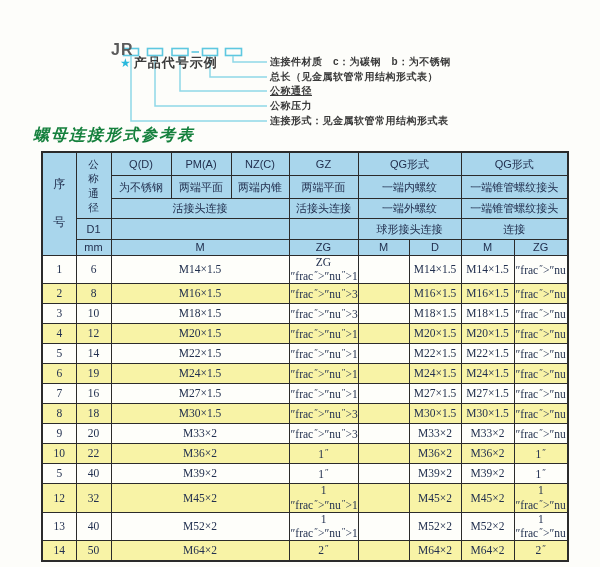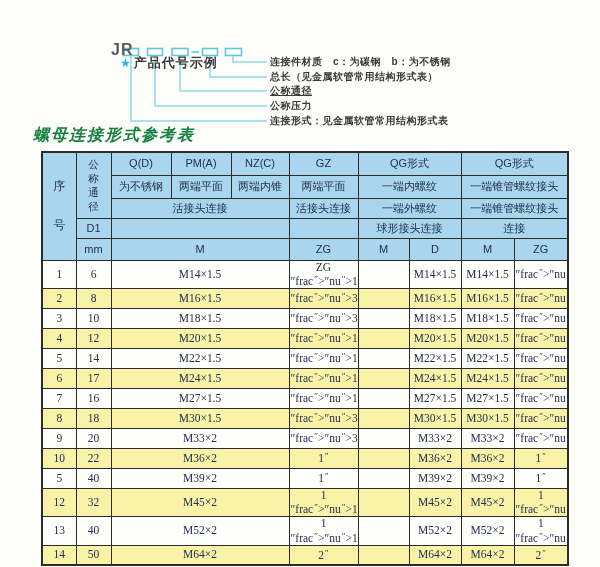--- a/index.html
+++ b/index.html
@@ -51,21 +51,21 @@
   }
   table.ref th,table.ref td{
     border:1px solid var(--border);text-align:center;vertical-align:middle;
     padding:0 1px;overflow:hidden;font-weight:400;line-height:1.15;
   }
   table.ref thead th{background:var(--header-bg);}
   table.ref thead tr.h1{height:23px;}
   table.ref thead tr.h2{height:23px;}
   table.ref thead tr.h3{height:20px;}
   table.ref thead tr.h4{height:20px;padding-left:18px;}
-  table.ref thead tr.h5{height:22px;border-radius:7px;}
+  table.ref thead tr.h5{height:16px;border-radius:7px;}
   table.ref tbody tr{height:20px;background:var(--row-bg);}
   table.ref tbody tr:nth-child(even){background:var(--row-alt-bg);}
   table.ref tbody td{font-family:"Liberation Serif","DejaVu Serif",serif;font-size:11.5px;}
   .vtext{display:flex;flex-direction:column;align-items:center;justify-content:space-evenly;height:100%;width:100%;}
   th.seq .vtext{height:102px;font-size:12px;}
   th.dn .vtext{height:60px;font-size:10.5px;line-height:1;}
   .inch{font-size:9px;vertical-align:3px;margin-left:1px;}
 </style>
 </head>
 <body>
@@ -218,21 +218,21 @@
         <td>14</td>
         <td colspan="3">M22×1.5</td>
         <td><span class="&lt;span">″</span>frac<span class="inch">″</span>&gt;<span class="&lt;span">″</span>nu<span class="inch">″</span>&gt;1<span class="&lt;span">″</span>de&gt;2</td>
         <td></td>
         <td>M22×1.5</td>
         <td>M22×1.5</td>
         <td><span class="&lt;span">″</span>frac<span class="inch">″</span>&gt;<span class="&lt;span">″</span>nu<span class="inch">″</span>&gt;1de&gt;2</td>
       </tr>
       <tr>
         <td>6</td>
-        <td>17</td>
+        <td>19</td>
         <td colspan="3">M24×1.5</td>
         <td><span class="&lt;span">″</span>frac<span class="inch">″</span>&gt;<span class="&lt;span">″</span>nu<span class="inch">″</span>&gt;1<span class="&lt;span">″</span>de&gt;2</td>
         <td></td>
         <td>M24×1.5</td>
         <td>M24×1.5</td>
         <td><span class="&lt;span">″</span>frac<span class="inch">″</span>&gt;<span class="&lt;span">″</span>nu<span class="inch">″</span>&gt;1de&gt;2</td>
       </tr>
       <tr>
         <td>7</td>
         <td>16</td>

